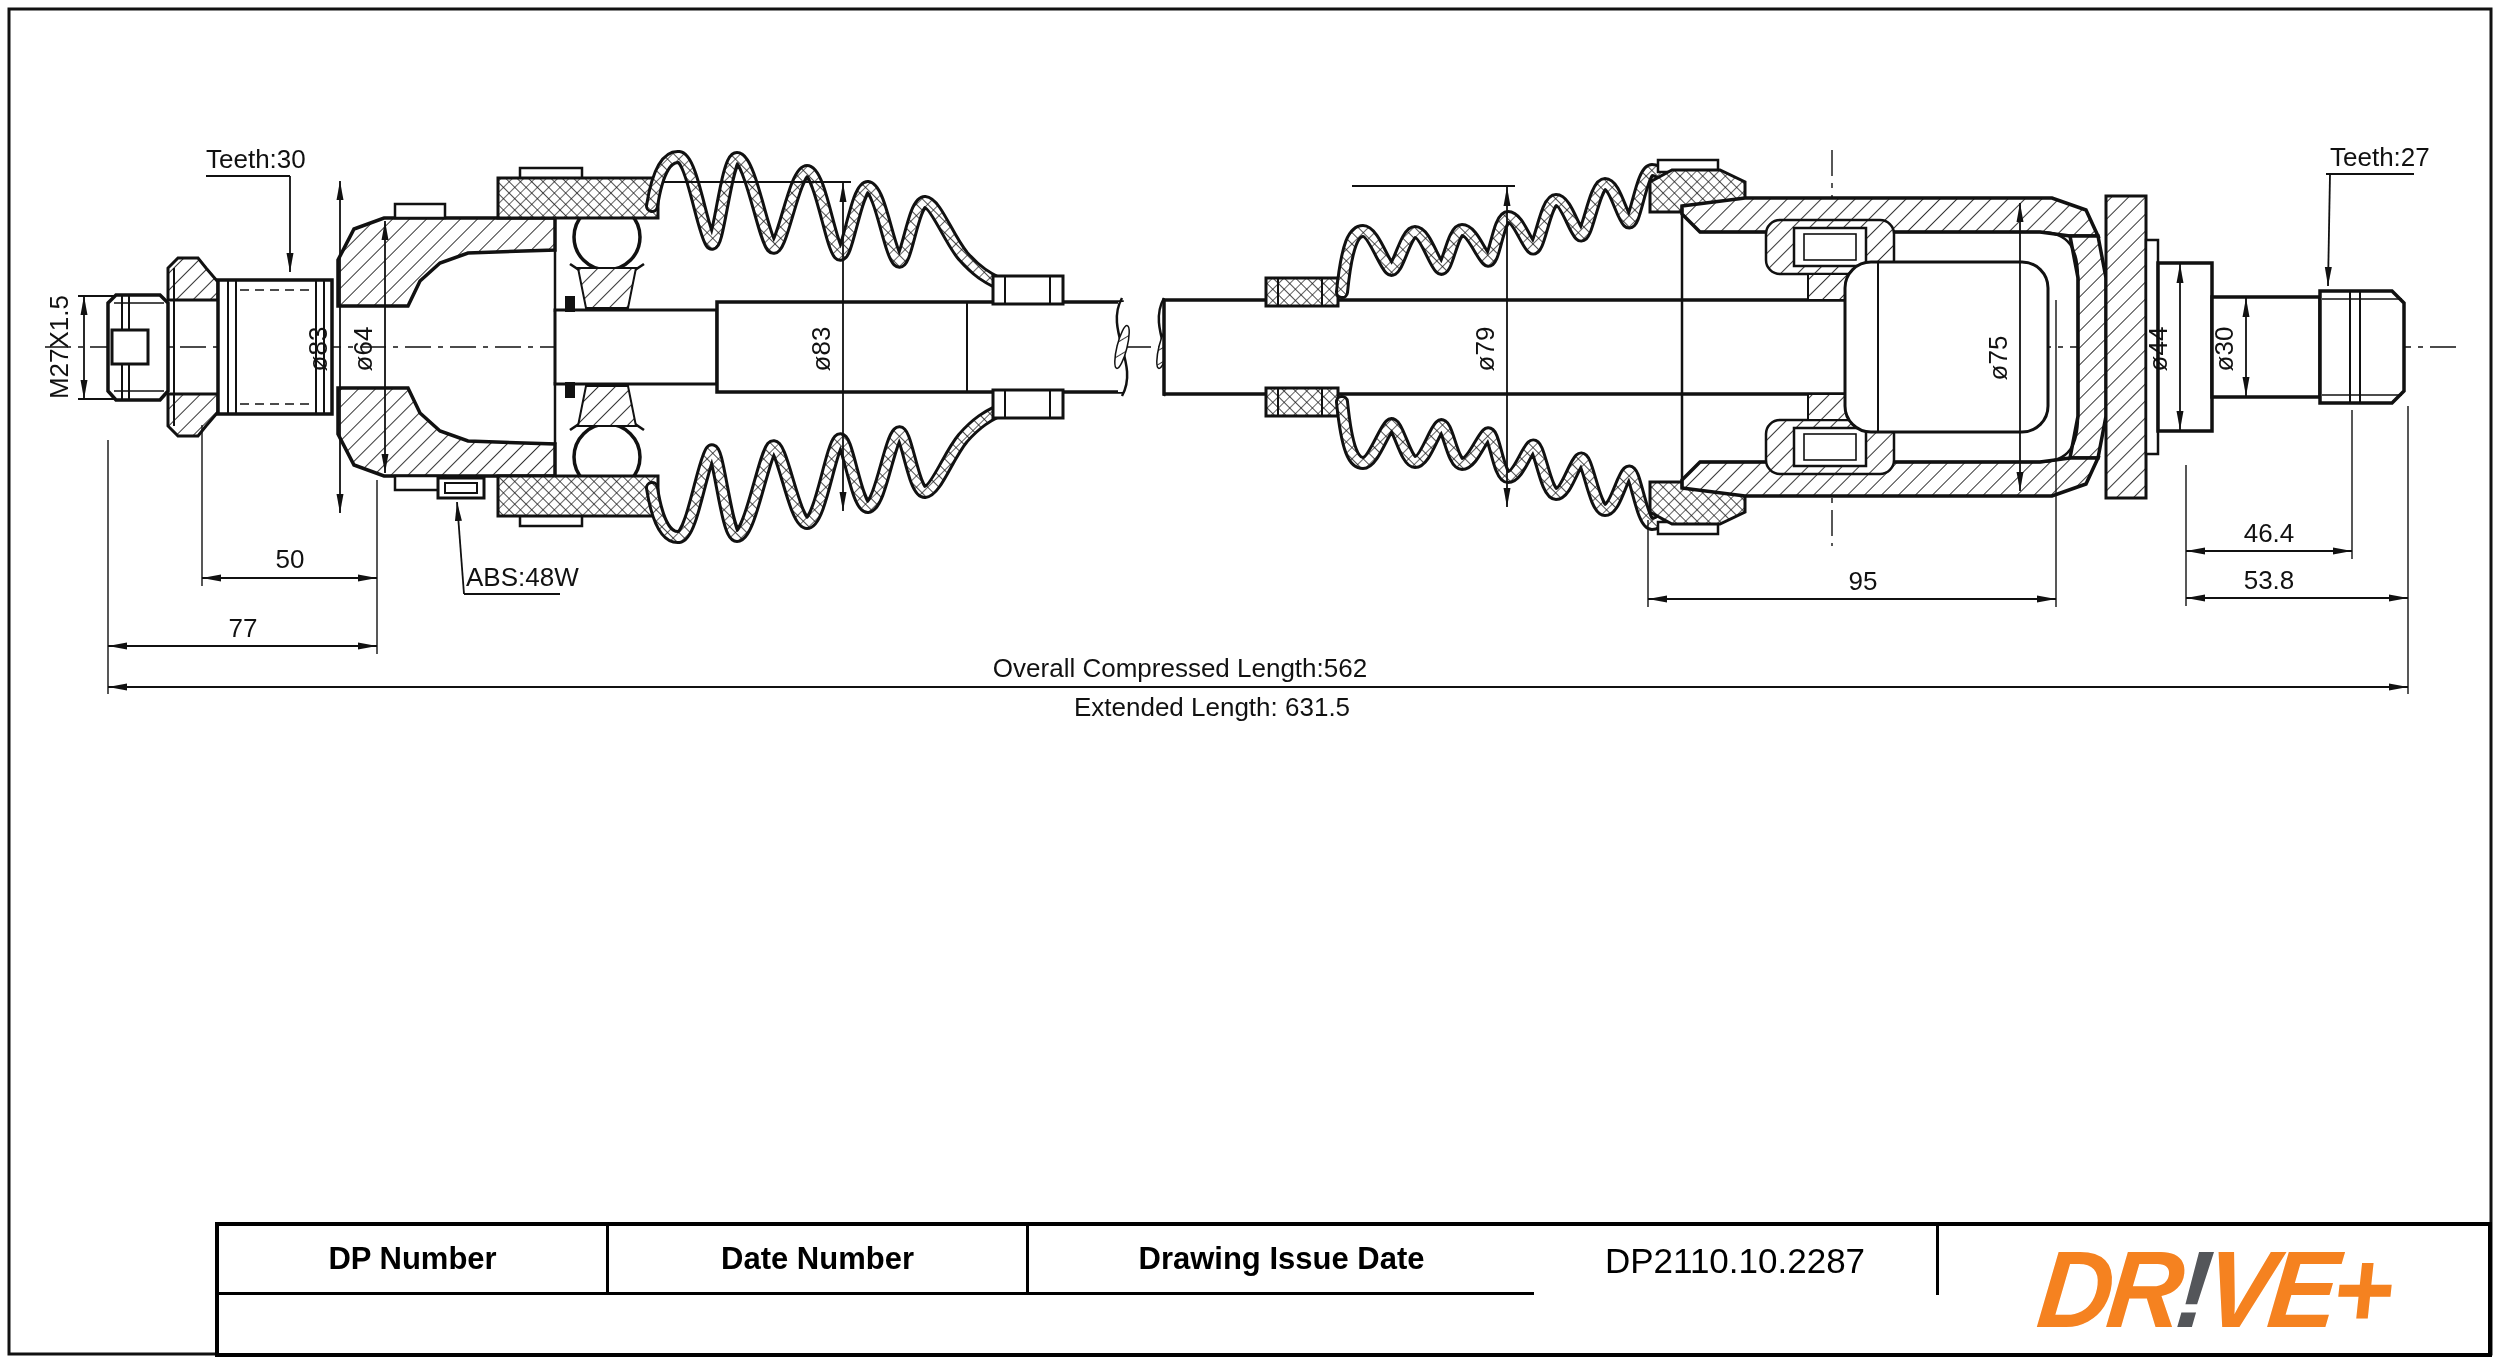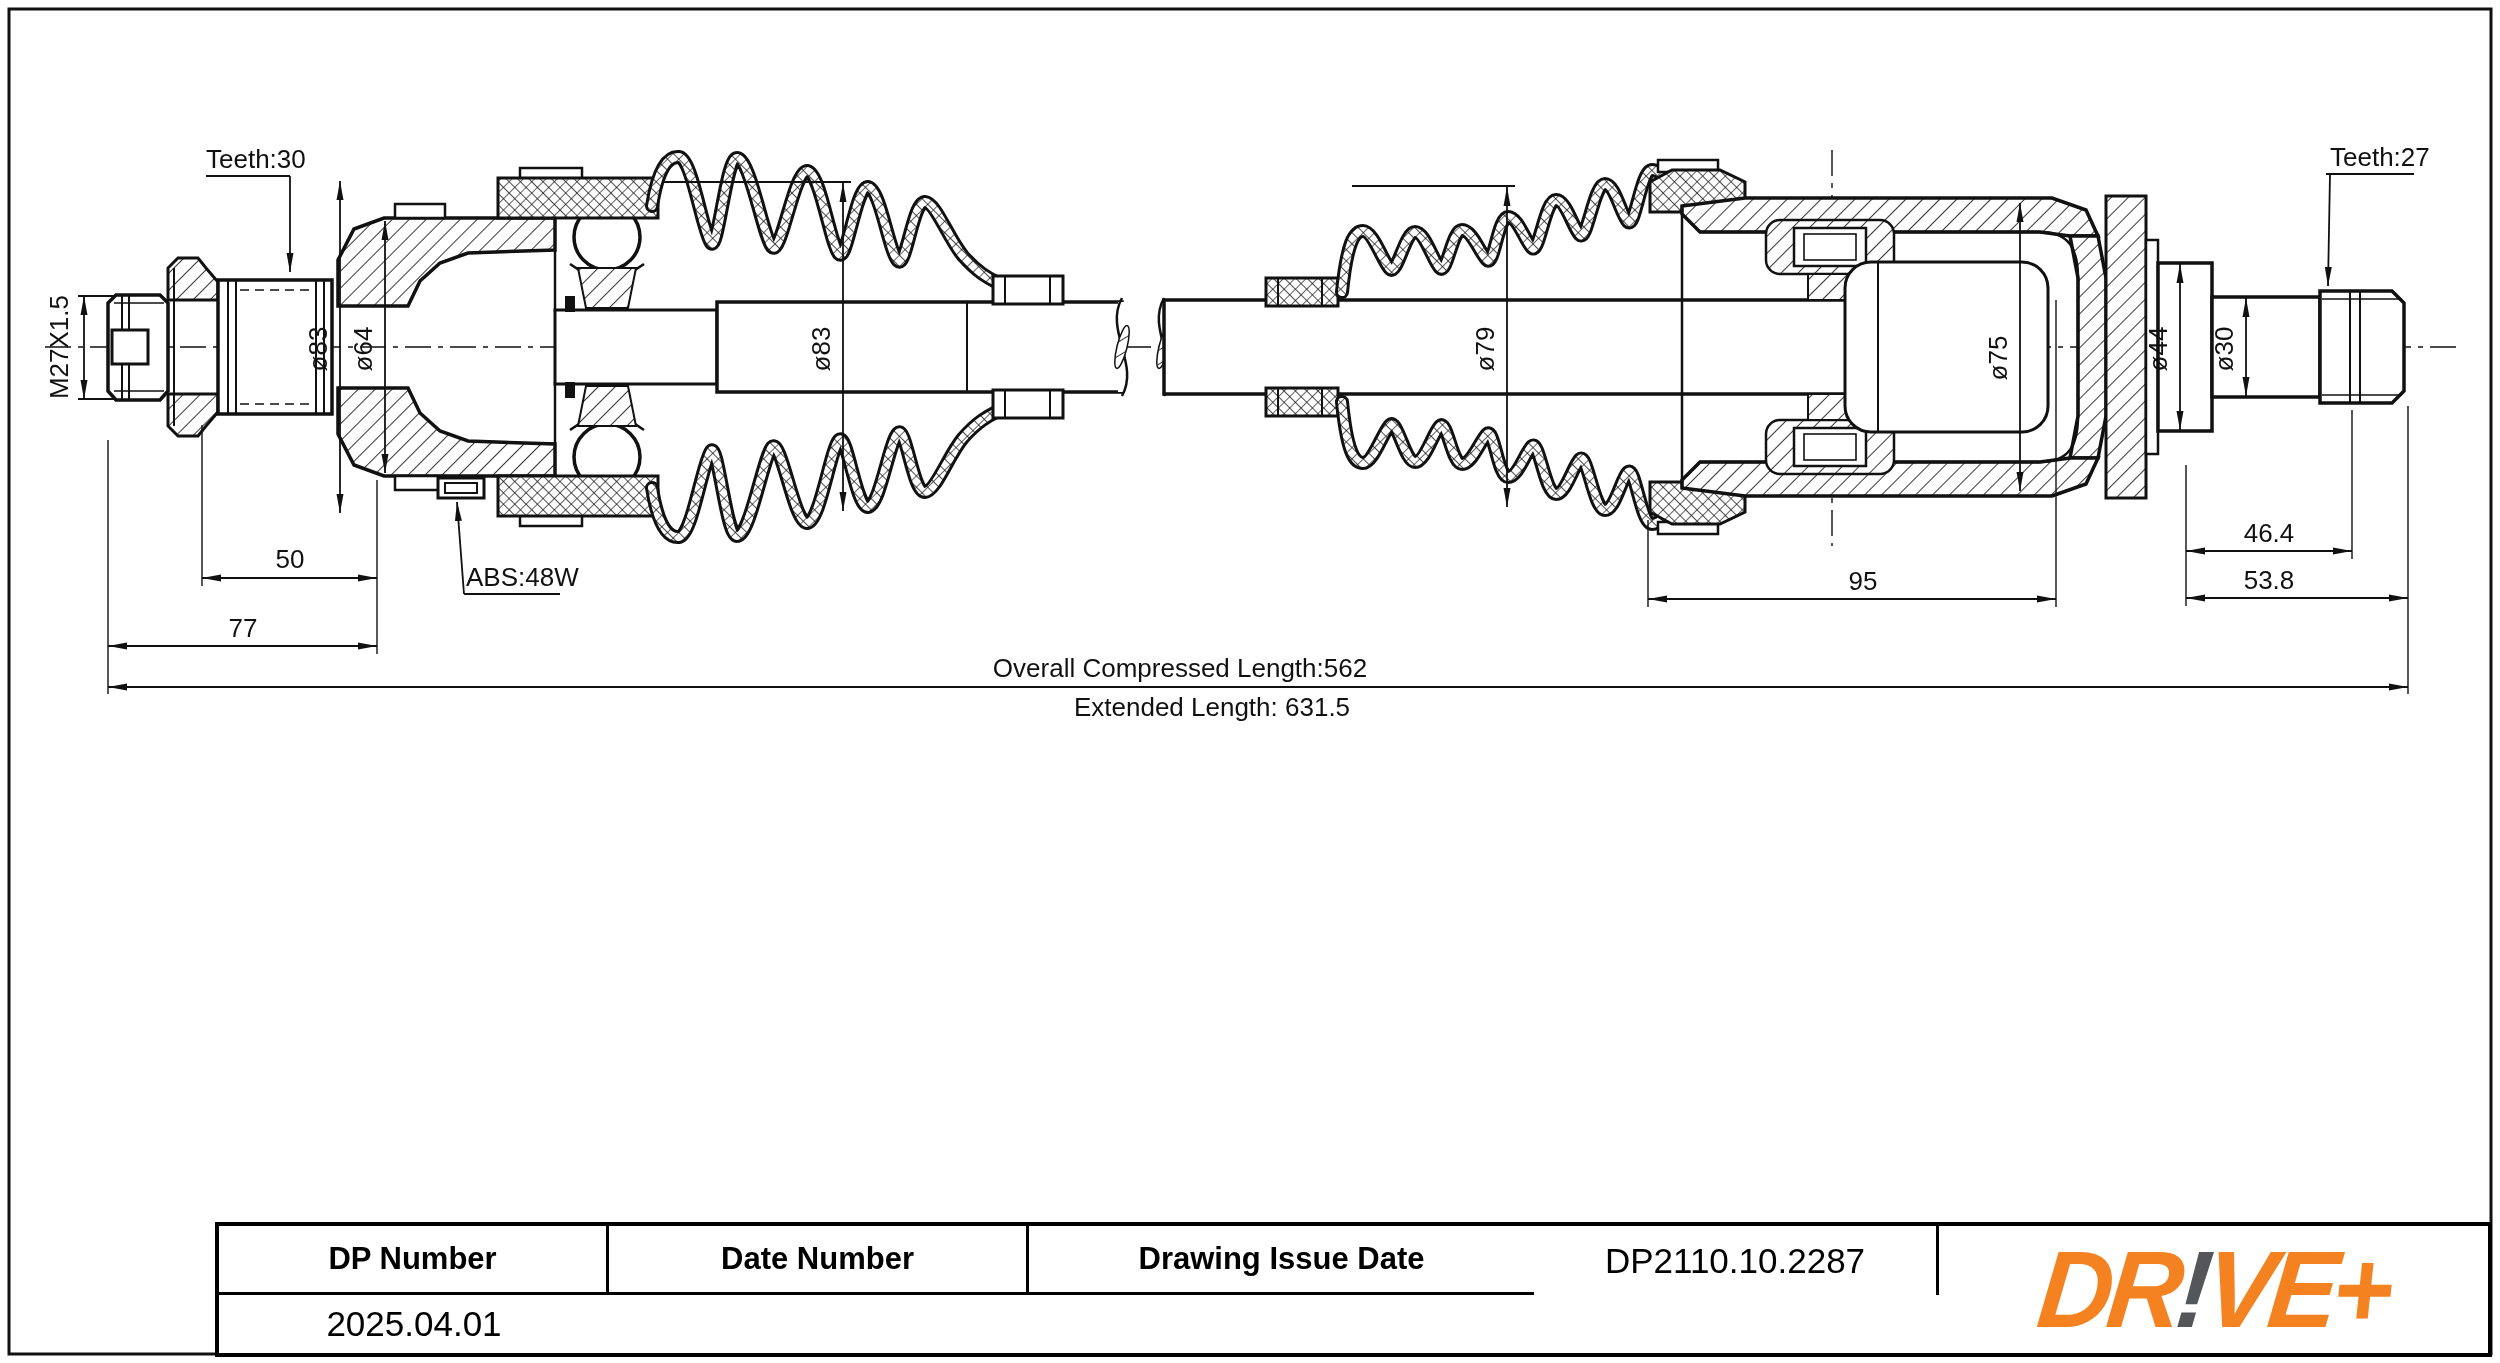--- a/index.html
+++ b/index.html
@@ -263,15 +263,14 @@
 </svg>
 
 <div class="tblock">
   <div class="tcell hdr">DP Number</div>
   <div class="tcell hdr">Date Number</div>
   <div class="tcell hdr last">Drawing Issue Date</div>
   <div class="logocell tcell">
     <div class="logo"><span class="o">DR</span><span class="g">!</span><span class="o">VE+</span></div>
   </div>
   <div class="tcell val">DP2110.10.2287</div>
-  <div class="tcell val last">2025.04.01</div>
 </div>
 </div>
 
 </body></html>

